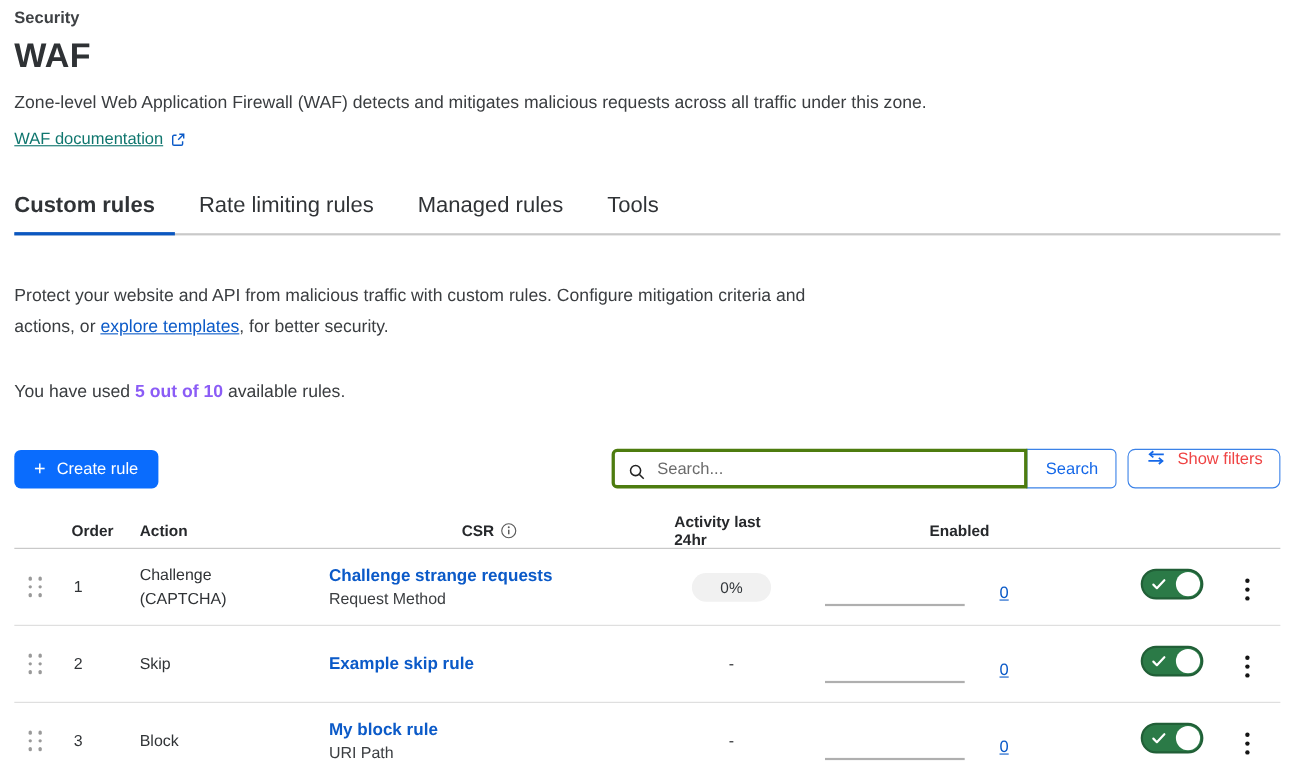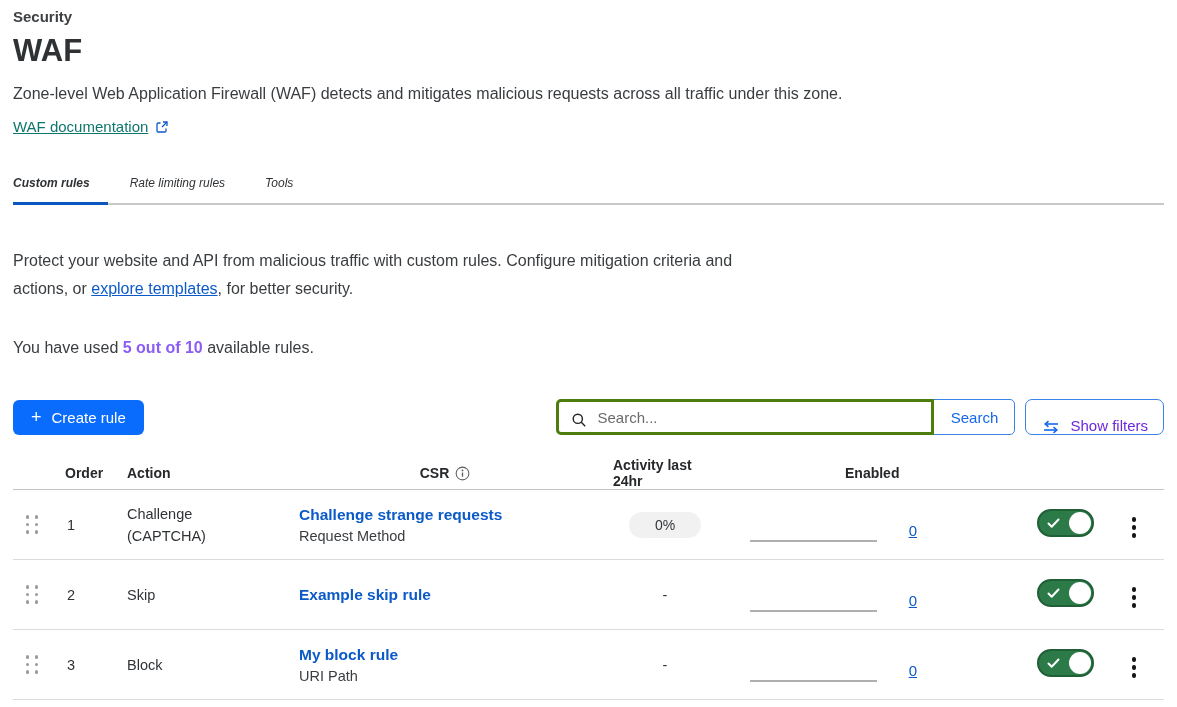--- a/index.html
+++ b/index.html
@@ -14,21 +14,21 @@
   
   .breadcrumb { font-size:15px; font-weight:700; color:#3E4144; }
   .page-title { margin:8px 0 0 0; font-size:31px; font-weight:700; color:#2F3235; letter-spacing:0.2px; }
   .page-desc { margin:16px 0 0 0; font-size:16px; color:#3A3D40; }
   .doc-link { margin-top:15px; display:inline-flex; align-items:center; gap:7px;
     color:#0f766e; font-size:15px; text-decoration:underline; cursor:pointer; }
   .doc-link svg { flex:0 0 auto; }
 
   
   .tabbar { margin-top:30px; display:flex; gap:40px; border-bottom:2px solid #C9C9C9; }
-  .tab { position:relative; padding:10px 0 13px 0; font-size:12px; color:#303336; cursor:pointer; white-space:nowrap;font-style:italic; }
+  .tab { position:relative; padding:10px 0 13px 0; font-size:20px; color:#303336; cursor:pointer; white-space:nowrap; }
   .tab.active { font-weight:700; }
   .tab.active::after { content:""; position:absolute; left:0; right:-18px; bottom:-2px; height:3px; background:#0B57C0; }
 
   
   .intro { margin:42px 0 0 0; font-size:16px; line-height:28px; max-width:740px; color:#3A3D40; }
   .intro a { color:#0B5AC8; text-decoration:underline; cursor:pointer; }
   .usage { margin:36px 0 0 0; font-size:16px; color:#3A3D40; }
   .usage .bold { font-weight:700; color:#8b5cf6; }
 
   
@@ -40,22 +40,22 @@
   .search-group { margin-left:auto; display:flex; }
   .search-box { position:relative; width:378px; height:36px; border:3px solid #4d7c0f;
     border-radius:5px 0 0 5px; background:#fff; display:flex; align-items:center; }
   .search-box svg { position:absolute; left:12px; top:10px; }
   .search-box input { border:none; outline:none; background:transparent; flex:1;
     font-size:15px; padding:0 10px 0 38px; font-family:"Liberation Sans", sans-serif; color:#303336; }
   .search-box input::placeholder { color:#6B6B6B; }
   .search-btn { width:82px; height:36px; margin-left:-1px; background:#fff; color:#1568E8;
     border:1px solid #3B82E8; border-radius:0 5px 5px 0; font-size:15px;
     font-family:"Liberation Sans", sans-serif; cursor:pointer; }
-  .filters-btn { margin-left:10px; height:36px; padding:0 15px; display:inline-flex; align-items:flex-end; gap:9px;
-    background:#fff; color:#6d28d9; border:1px solid #3B82E8; border-radius:7px; font-size:15px;
+  .filters-btn { margin-left:10px; height:36px; padding:0 15px; display:inline-flex; align-items:flex-start; gap:9px;
+    background:#fff; color:#ef4444; border:1px solid #3B82E8; border-radius:7px; font-size:15px;
     font-family:"Liberation Sans", sans-serif; cursor:pointer; }
 
   
   .table { margin-top:22px; }
   .row { display:grid; grid-template-columns:38px 62px 172px 320px 120px 200px 1fr 60px; align-items:center; }
   .thead { height:33px; border-bottom:1px solid #C4C4C4; font-size:14px; font-weight:700; color:#26282B; }
   .th-order,.th-action,.th-name { padding-left:14px; }
   .th-csr { display:flex; justify-content:center; align-items:center; gap:6px; }
   .th-activity { padding-left:8px; }
   .th-enabled { padding-left:120px; }
@@ -103,20 +103,21 @@
     <svg width="14" height="14" viewBox="0 0 14 14">
       <path d="M5.5 3H3.2C2.5 3 2 3.5 2 4.2v6.6C2 11.5 2.5 12 3.2 12h6.6c.7 0 1.2-.5 1.2-1.2V8.5" fill="none" stroke="#0B5AC8" stroke-width="1.3"></path>
       <path d="M8 2h4v4" fill="none" stroke="#0B5AC8" stroke-width="1.3"></path>
       <path d="M12 2L7 7" fill="none" stroke="#0B5AC8" stroke-width="1.3"></path>
     </svg>
   </a>
 
   <div class="tabbar">
     <div class="tab active">Custom rules</div>
     <div class="tab">Rate limiting rules</div>
+    <div class="tab">Managed rules</div>
     <div class="tab">Tools</div>
   </div>
 
   <p class="intro"><span>Protect your website and API from malicious traffic with custom rules. Configure mitigation criteria and actions, or </span><a>explore templates</a><span>, for better security.</span></p>
 
   <p class="usage"><span>You have used </span><span class="bold">5 out of 10</span><span> available rules.</span></p>
 
   <div class="toolbar">
     <button class="create-btn">
       <span class="plus">+</span>

